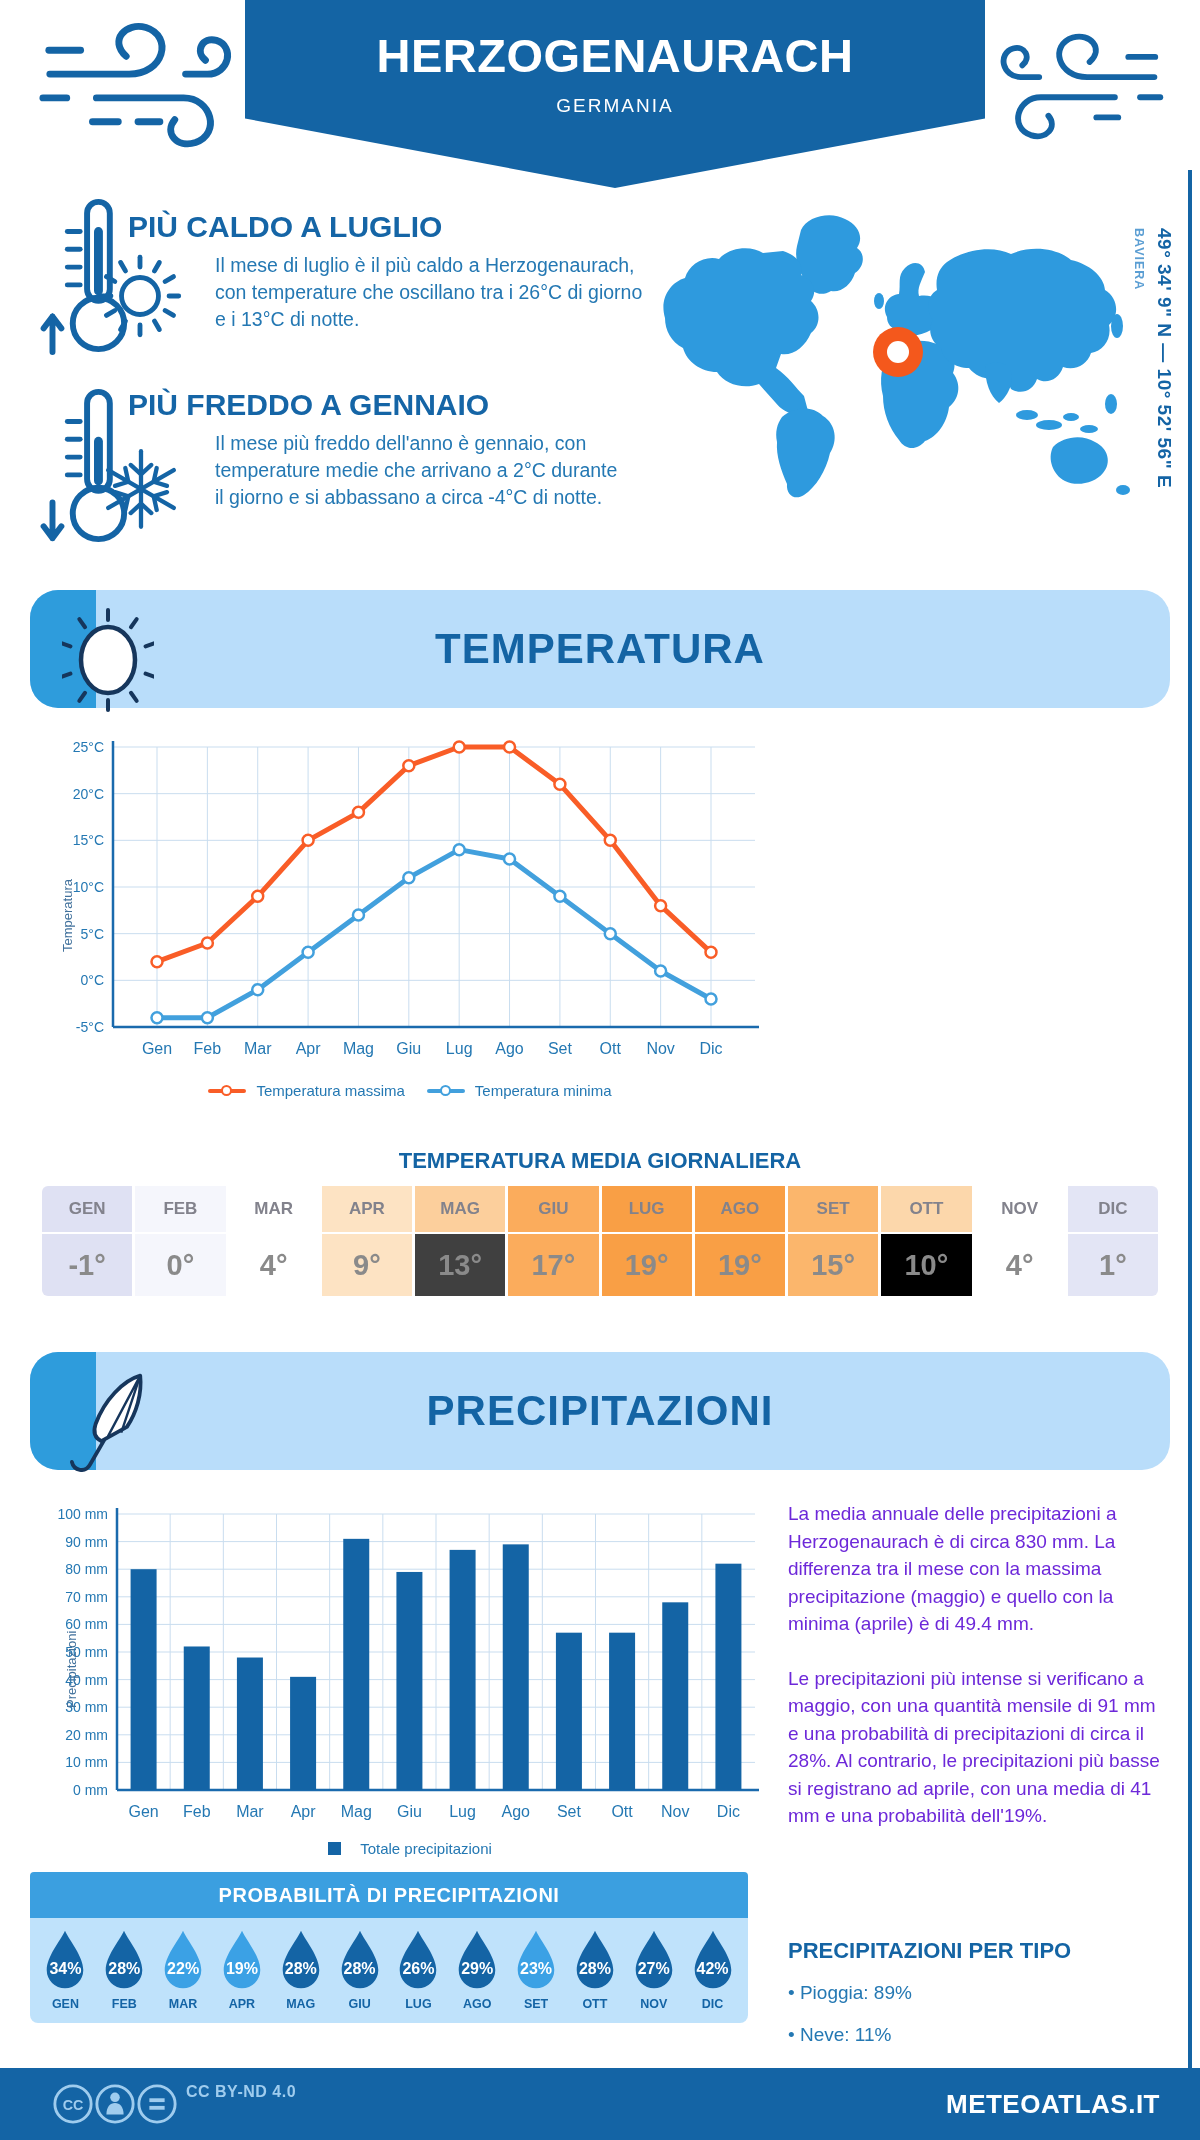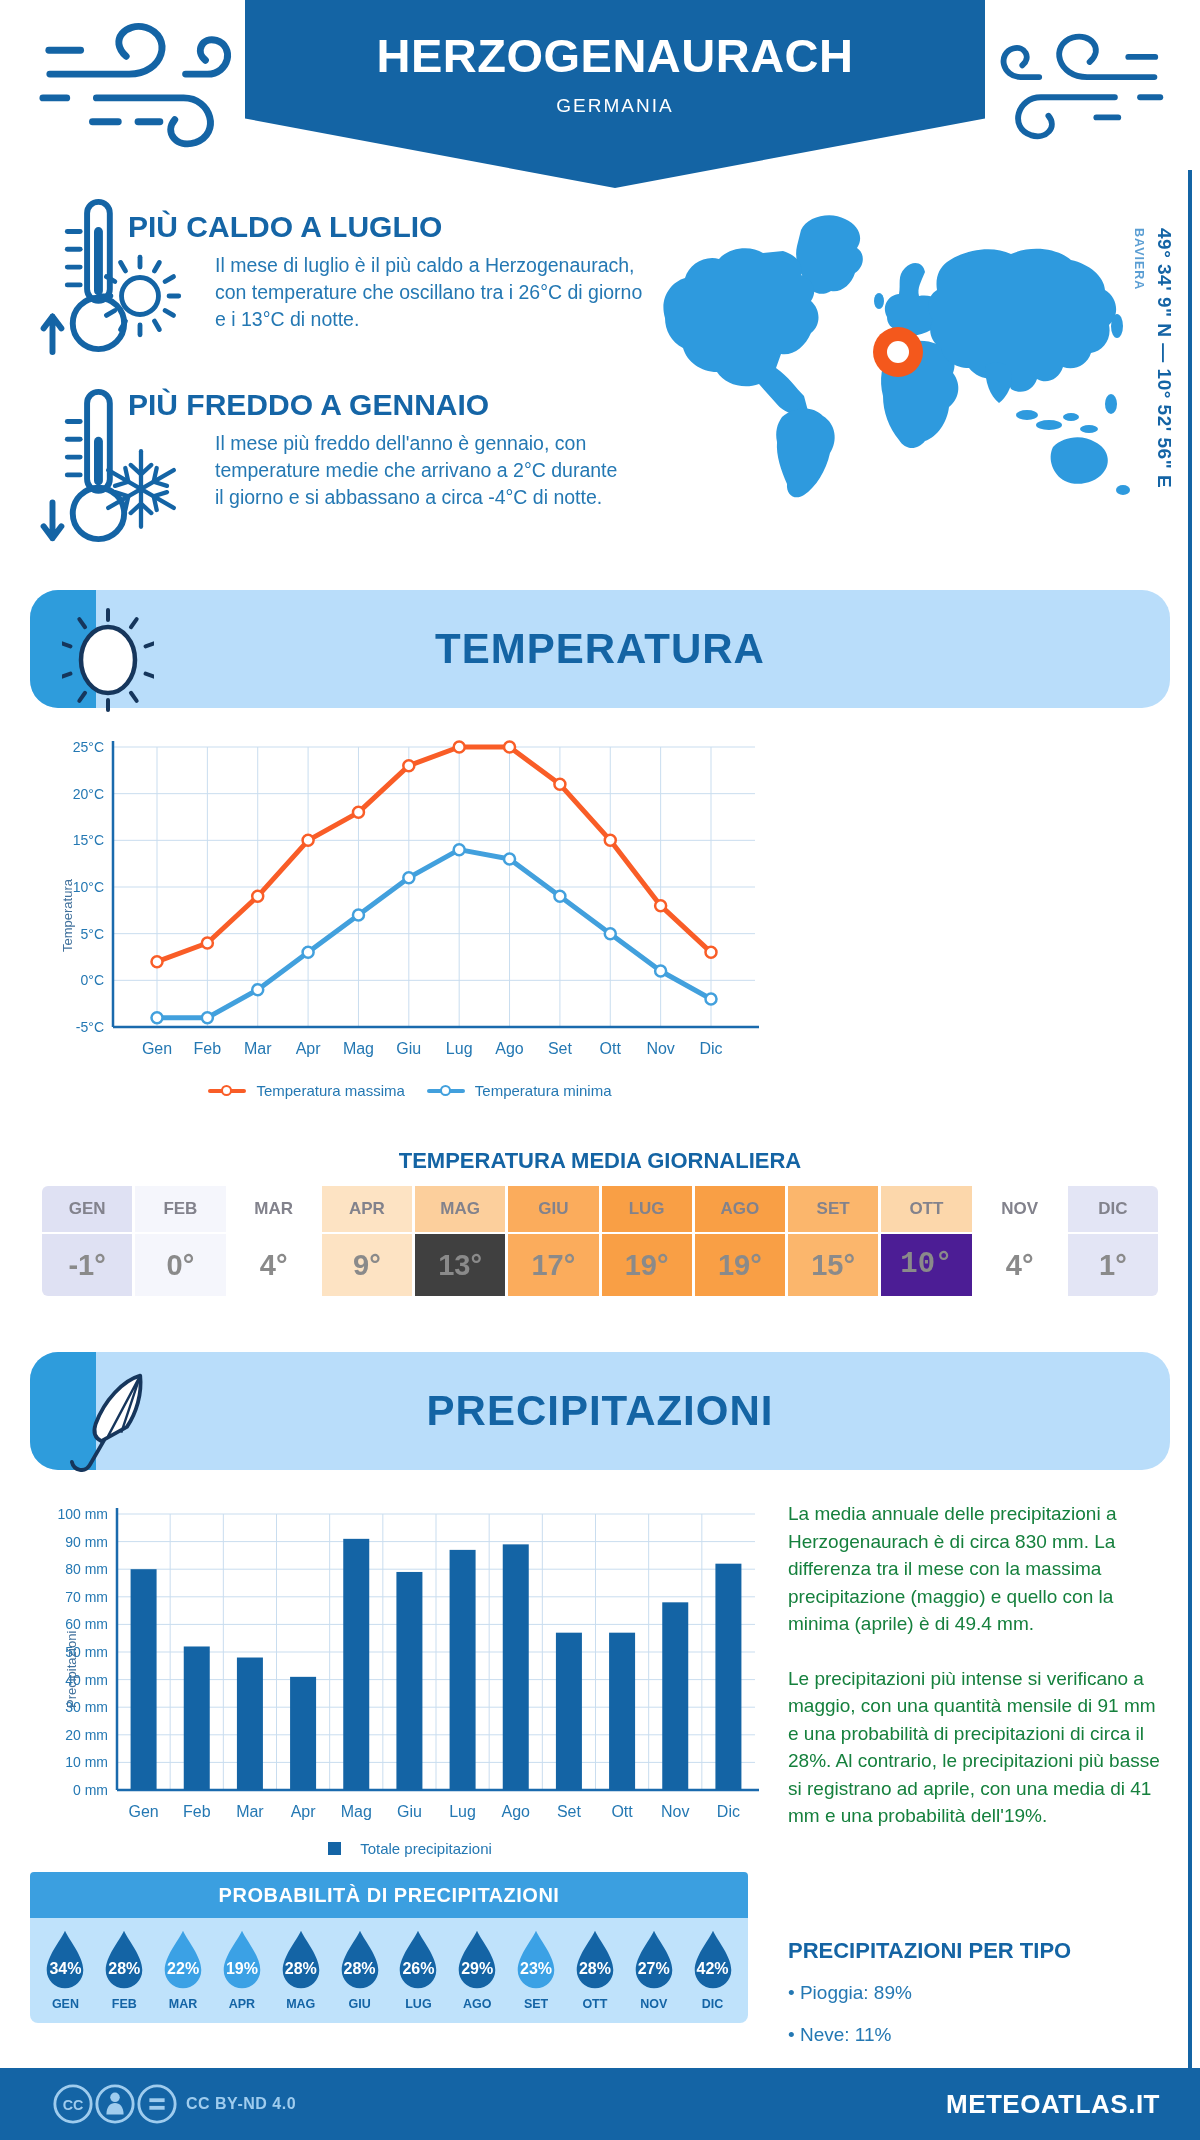--- a/index.html
+++ b/index.html
@@ -59,40 +59,40 @@
   #daily-title{left:0;top:1148px;width:1200px;text-align:center;}
   #daily-cols{left:42px;top:1186px;width:1116px;height:110px;display:flex;}
   .dcol{flex:1 1 0;display:flex;flex-direction:column;}
   .dcol:not(:last-child){margin-right:3px;}
   .dhead{height:46px;line-height:46px;text-align:center;font-size:17px;font-weight:bold;color:#82828c;margin-bottom:2px;}
   .dval{height:62px;line-height:62px;text-align:center;font-size:29px;font-weight:bold;color:#8a8a8a;}
   .dcol:first-child .dhead{border-radius:6px 0 0 0;} .dcol:first-child .dval{border-radius:0 0 0 6px;}
   .dcol:last-child .dhead{border-radius:0 6px 0 0;} .dcol:last-child .dval{border-radius:0 0 6px 0;}
 
   
-  #prec-text{left:788px;top:1500px;width:376px;font-size:19px;line-height:27.5px;color:#15803d;}
+  #prec-text{left:788px;top:1500px;width:376px;font-size:19px;line-height:27.5px;color:#6d28d9;}
   #prec-text .p2{margin-top:27px;}
 
   
   #prob{left:30px;top:1872px;width:718px;}
   #prob-head{height:46px;line-height:46px;background:#3b9fe0;color:#fff;text-align:center;
              font-size:20px;font-weight:bold;border-radius:4px 4px 0 0;letter-spacing:.5px;}
   #prob-body{background:#bfe2fb;border-radius:0 0 8px 8px;display:flex;padding:10px 6px 12px 6px;justify-content:center;}
   .drop-cell{flex:1 1 0;display:flex;flex-direction:column;align-items:center;}
   .drop-wrap{position:relative;width:48px;height:64px;}
   .drop-pct{position:absolute;left:0;top:32px;width:100%;text-align:center;font-size:16px;font-weight:bold;color:#fff;}
   .drop-month{margin-top:5px;font-size:12.5px;font-weight:bold;color:#1464a5;}
 
   
   #type-panel{left:788px;top:1938px;width:376px;}
   #type-panel .bullet{margin-bottom:8px;line-height:34px;}
 
   
   #footer{left:0;top:2068px;width:1200px;height:72px;background:#1464a5;display:flex;align-items:center;}
-  #footer .lic{display:flex;align-items:center;margin-left:52px;}
+  #footer .lic{display:flex;align-items:flex-start;margin-left:52px;}
   #footer .lic-text{font-size:16px;font-weight:bold;color:#9fccee;letter-spacing:.5px;margin-left:8px;}
   #footer .site{margin-left:auto;margin-right:40px;font-size:26px;font-weight:bold;color:#fff;letter-spacing:.5px;}
 </style>
 </head>
 <body>
 
 <div id="page">
 
   <svg class="abs" style="left:35px;top:12px;" width="218" height="150" viewBox="0 0 220 150">
     <g class="windsvg">
@@ -355,21 +355,21 @@
       <div class="dcol">
         <div class="dhead" style="background: rgb(249, 159, 69);">AGO</div>
         <div class="dval" style="background: rgb(249, 159, 69);">19°</div>
       </div>
       <div class="dcol">
         <div class="dhead" style="background: rgb(251, 182, 108);">SET</div>
         <div class="dval" style="background: rgb(251, 182, 108);">15°</div>
       </div>
       <div class="dcol">
         <div class="dhead" style="background: rgb(252, 215, 171);">OTT</div>
-        <div class="dval" style="background: #4c1d95; font-family: Liberation Mono, monospace;">10°</div>
+        <div class="dval" style="background: #000000;">10°</div>
       </div>
       <div class="dcol">
         <div class="dhead" style="background: rgb(255, 255, 255);">NOV</div>
         <div class="dval" style="background: rgb(255, 255, 255);">4°</div>
       </div>
       <div class="dcol">
         <div class="dhead" style="background: rgb(227, 229, 245);">DIC</div>
         <div class="dval" style="background: rgb(227, 229, 245);">1°</div>
       </div>
     </div>

